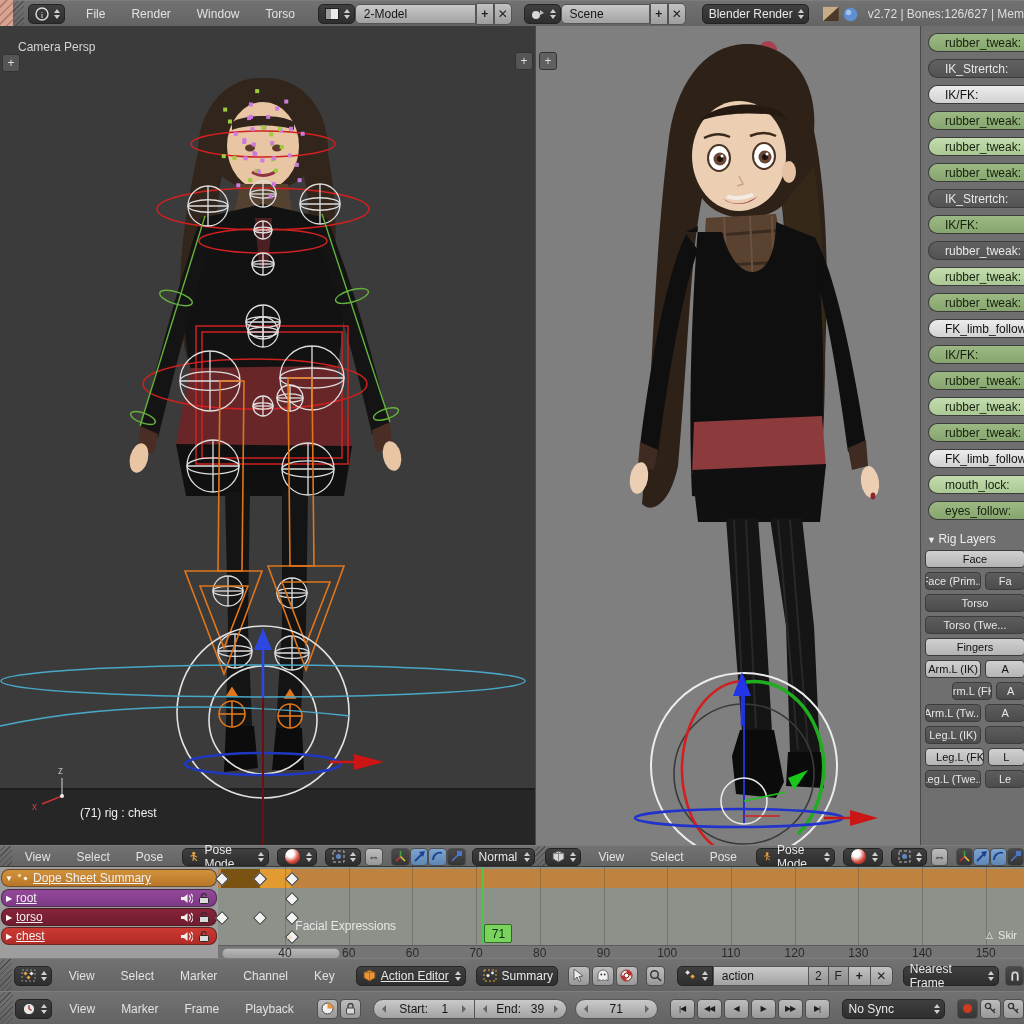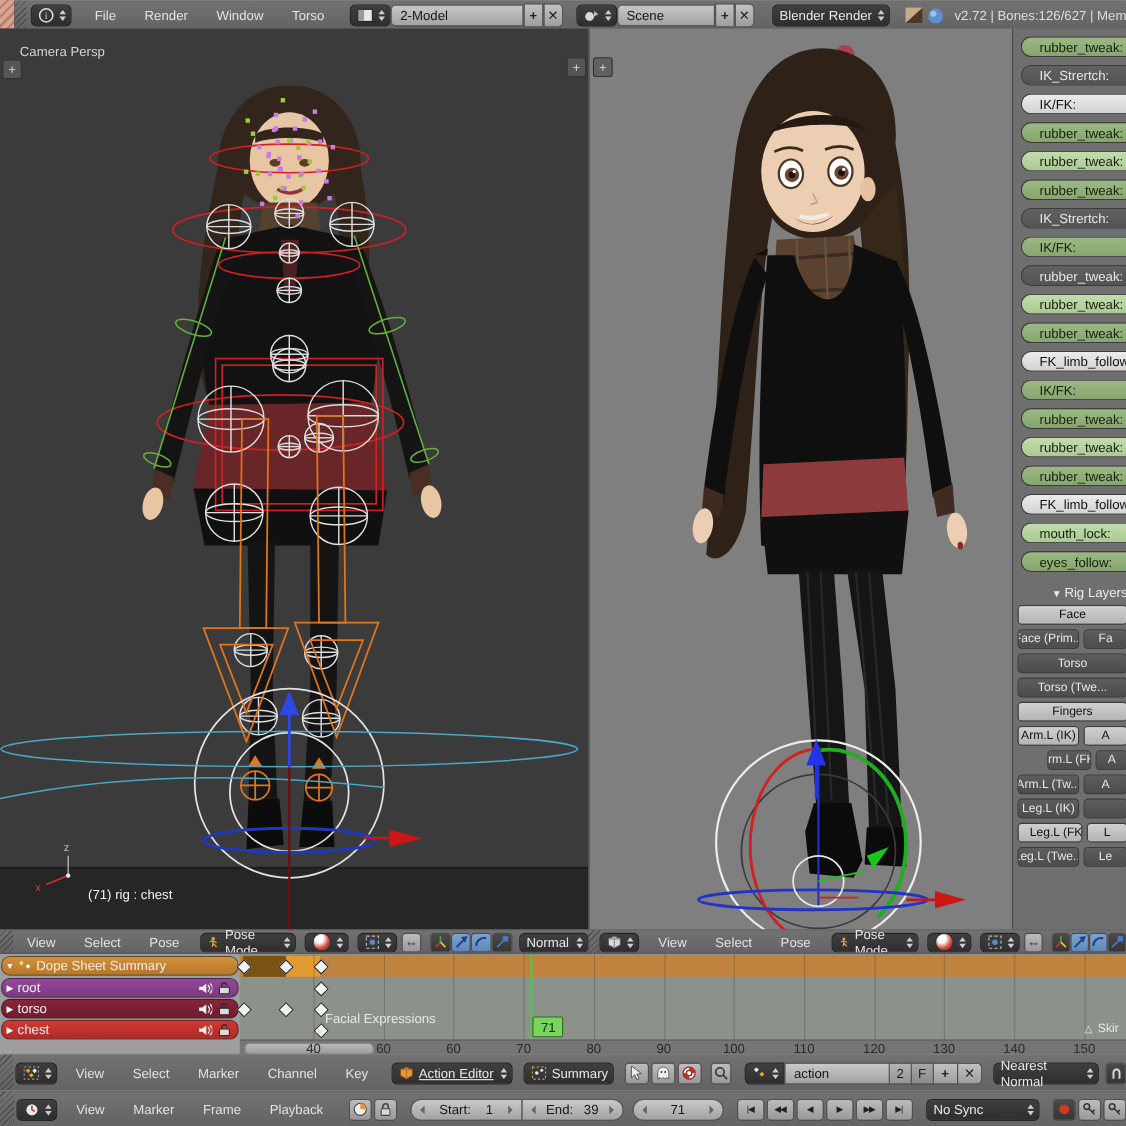--- a/index.html
+++ b/index.html
@@ -33,21 +33,21 @@
   .sl-light{background:linear-gradient(#ececec,#d2d2d2);color:#111;}
   .rl-btn{height:18px;border-radius:4px;border:1px solid #3c3c3c;font-size:11px;display:flex;align-items:center;justify-content:center;box-sizing:border-box;white-space:nowrap;overflow:hidden;}
   .rl-light{background:linear-gradient(#d0d0d0,#b4b4b4);color:#111;}
   .rl-dark{background:linear-gradient(#5d5d5d,#4c4c4c);color:#e6e6e6;}
   
   #dope{left:0;top:866px;width:1024px;height:92px;background:#9e9e9e;overflow:hidden;border-top:1px solid #3a3a3a;}
   #keysbg{position:absolute;left:218px;top:0;right:0;height:78px;background:#8c918a;}
   .gridv{position:absolute;top:0;height:78px;width:1px;background:rgba(40,45,38,.25);}
   .chrow{position:absolute;left:1px;width:216px;height:18px;border-radius:8px;border:1px solid rgba(30,30,30,.55);display:flex;align-items:center;box-sizing:border-box;color:#f0f0f0;font-size:12px;}
   .chrow .tri{width:14px;text-align:center;font-size:8px;color:#fff;}
-  .chrow .nm{flex:1;overflow:hidden;white-space:nowrap;}
+  .chrow .nm{flex:1;overflow:hidden;white-space:nowrap;text-decoration:underline;}
   .key{position:absolute;width:8px;height:8px;background:#f2f2f2;border:1px solid #2a2a2a;transform:rotate(45deg);}
   #scrub{position:absolute;left:218px;right:0;top:78px;height:14px;background:#757575;border-top:1px solid #5c5c5c;}
   .tick{position:absolute;top:79px;font-size:12px;color:#2b2b2b;transform:translateX(-50%);}
   #cfline{position:absolute;top:0;height:77px;width:2px;background:#52c44e;}
   #cfbadge{position:absolute;width:26px;height:17px;background:#79d35c;border:1px solid #2f6b24;border-radius:2px;color:#12300c;display:flex;align-items:center;justify-content:center;font-size:12px;}
   .marker{position:absolute;color:#e9e0c8;font-size:9px;}
   .mlabel{position:absolute;color:#e8e8e8;font-size:12px;white-space:nowrap;}
   
   .vplabel{position:absolute;color:#d4d4d4;font-size:12px;}
   .plustab{position:absolute;width:16px;height:16px;background:rgba(90,90,90,.85);border:1px solid #333;border-radius:3px;color:#ddd;display:flex;align-items:center;justify-content:center;font-size:12px;}
@@ -415,21 +415,21 @@
         <div class="slider sl-green">rubber_tweak:</div>
         <div class="slider sl-light">FK_limb_follow</div>
         <div class="slider sl-green">IK/FK:</div>
         <div class="slider sl-green">rubber_tweak:</div>
         <div class="slider sl-bright">rubber_tweak:</div>
         <div class="slider sl-green">rubber_tweak:</div>
         <div class="slider sl-light">FK_limb_follow</div>
         <div class="slider sl-bright">mouth_lock:</div>
         <div class="slider sl-green">eyes_follow:</div>
       </div>
-    <div style="margin:12px 0 2px 6px;color:#ededed;text-align:right;">
+    <div style="margin:12px 0 2px 6px;color:#ededed;">
       <span style="font-size:9px;">▼ </span><span>Rig Layers</span>
     </div>
     <div id="riglayers">
         <div style="display: flex; margin: 4px 0px 0px 4px;">
           <div class="rl-btn rl-light" style="width: 150px;">Face</div>
         </div>
         <div style="display: flex; margin: 4px 0px 0px 4px;">
           <div class="rl-btn rl-dark" style="width: 88px;">Face (Prim...</div>
           <div class="rl-btn rl-dark" style="width: 62px; margin-left: 4px;">Fa</div>
         </div>
@@ -789,21 +789,21 @@
             <i class="d"></i>
           </span>
       </div>
       <div class="lfield" style="width:96px;border-radius:0;">action</div>
       <div class="seg" style="width:20px;background:linear-gradient(#b4b4b4,#949494);color:#1a1a1a;">2</div>
       <div class="seg" style="width:20px;background:linear-gradient(#a8a8a8,#8a8a8a);color:#222;">F</div>
       <div class="seg" style="width:22px;background:linear-gradient(#c2c2c2,#9d9d9d);color:#222;font-weight:bold;">+</div>
       <div class="seg" style="width:22px;background:linear-gradient(#c2c2c2,#9d9d9d);color:#222;border-radius:0 5px 5px 0;">✕</div>
     </div>
     <div class="ddark" style="margin-left:10px;width:112px;justify-content:space-between;">
-      <span>Nearest Normal</span>
+      <span>Nearest Frame</span>
       <span class="ud">
           <i class="u"></i>
           <i class="d"></i>
         </span>
     </div>
     <div class="ibtn dark" style="margin-left:6px;">
       <svg width="12" height="12" viewBox="0 0 12 12">
           <path d="M2 11 L2 5 A4 4 0 0 1 10 5 L10 11 L7.5 11 L7.5 5 A1.5 1.5 0 0 0 4.5 5 L4.5 11 Z" fill="#d8d8d8" stroke="#444" stroke-width="0.7"></path>
         </svg>
     </div>

